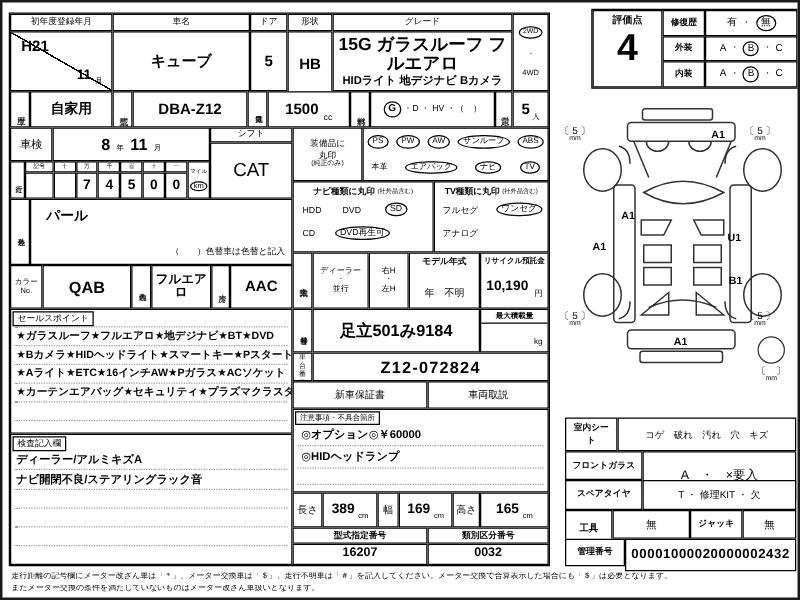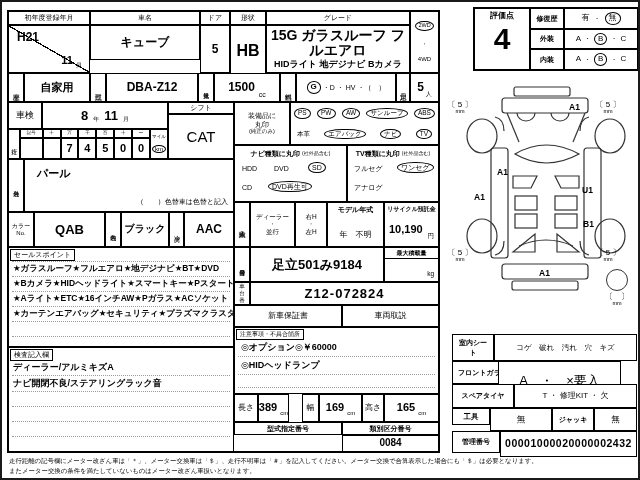--- a/index.html
+++ b/index.html
@@ -34,23 +34,23 @@
     <span style="font-size:6px">・</span>
     <span style="font-size:6px">4WD</span>
   </div>
 
   <div class="c" style="left:6px;top:23px;width:82px;height:48px">
     <div class="diag"></div>
     <span class="b" style="position:absolute;left:8px;top:5px;font-size:12px">H21</span>
     <span class="b" style="position:absolute;right:16px;bottom:5px;font-size:11px">11</span>
     <span style="position:absolute;right:7px;bottom:4px;font-size:6px">月</span>
   </div>
-  <div class="c b" style="left:88px;top:23px;width:110px;height:35px;font-size:12px">キューブ</div>
+  <div class="c b" style="left:88px;top:23px;width:110px;height:48px;font-size:12px">キューブ</div>
   <div class="c b" style="left:198px;top:23px;width:30px;height:48px;font-size:12px">5</div>
-  <div class="c b" style="left:228px;top:23px;width:36px;height:52px;font-size:16px">HB</div>
+  <div class="c b" style="left:228px;top:23px;width:36px;height:52px;font-size:12px">HB</div>
   <div class="c" style="left:264px;top:23px;width:144px;height:48px;flex-direction:column;gap:3px">
     <span class="b" style="font-size:14px">15G ガラスルーフ フルエアロ</span>
     <span class="b" style="font-size:9px">HIDライト 地デジナビ Bカメラ</span>
   </div>
 
   <div class="c v" style="left:6px;top:71px;width:16px;height:29px;font-size:7px">車歴</div>
   <div class="c b" style="left:22px;top:71px;width:66px;height:29px;font-size:11px">自家用</div>
   <div class="c v" style="left:88px;top:71px;width:16px;height:29px;font-size:7px">型式</div>
   <div class="c b" style="left:104px;top:71px;width:92px;height:29px;font-size:12px">DBA-Z12</div>
   <div class="c v" style="left:196px;top:71px;width:16px;height:29px;font-size:6px">排気量</div>
@@ -145,21 +145,21 @@
 
   <div class="c v" style="left:6px;top:157px;width:16px;height:53px;font-size:6px">外装色</div>
   <div class="c" style="left:22px;top:157px;width:210px;height:53px">
     <span class="b" style="position:absolute;left:12px;top:8px;font-size:11px">パール</span>
     <span style="position:absolute;right:5px;bottom:6px;font-size:7px">（　　）色替車は色替と記入</span>
   </div>
 
   <div class="c" style="left:6px;top:210px;width:26px;height:35px;font-size:6px;flex-wrap:wrap;padding:0 2px">カラーNo.</div>
   <div class="c b" style="left:32px;top:210px;width:71px;height:35px;font-size:13px">QAB</div>
   <div class="c v" style="left:103px;top:210px;width:16px;height:35px;font-size:6px">内装色</div>
-  <div class="c b" style="left:119px;top:210px;width:48px;height:35px;font-size:10px">ブラック</div>
+  <div class="c b" style="left:119px;top:210px;width:48px;height:35px;font-size:10px">フルエアロ</div>
   <div class="c v" style="left:167px;top:210px;width:15px;height:35px;font-size:6.5px">冷房</div>
   <div class="c b" style="left:182px;top:210px;width:50px;height:35px;font-size:12px">AAC</div>
 
   <div class="c" style="left:6px;top:245px;width:226px;height:100px"></div>
   <div class="tab" style="left:8px;top:247px;height:12px">セールスポイント</div>
   <div class="dl" style="left:10px;top:259px;width:218px"></div>
   <span class="n b" style="left:11px;top:262px;font-size:8.5px;white-space:nowrap">★ガラスルーフ★フルエアロ★地デジナビ★BT★DVD</span>
   <div class="dl" style="left:10px;top:274px;width:218px"></div>
   <span class="n b" style="left:11px;top:277px;font-size:8.5px;white-space:nowrap">★Bカメラ★HIDヘッドライト★スマートキー★Pスタート</span>
   <div class="dl" style="left:10px;top:289px;width:218px"></div>
@@ -214,37 +214,38 @@
 
   <div class="c" style="left:232px;top:325px;width:205px;height:67px"></div>
   <div class="tab" style="left:234px;top:327px;height:11px;font-size:6px">注意事項・不具合箇所</div>
   <span class="n b" style="left:239px;top:341px;font-size:9px;white-space:nowrap">◎オプション◎￥60000</span>
   <div class="dl" style="left:236px;top:354px;width:197px"></div>
   <span class="n b" style="left:239px;top:359px;font-size:9px;white-space:nowrap">◎HIDヘッドランプ</span>
   <div class="dl" style="left:236px;top:372px;width:197px"></div>
   <div class="dl" style="left:236px;top:385px;width:197px"></div>
 
   <div class="c" style="left:232px;top:392px;width:24px;height:28px;font-size:8px">長さ</div>
-  <div class="c" style="left:256px;top:392px;width:31px;height:28px">
+  <div class="c" style="left:256px;top:392px;width:44px;height:28px">
     <span class="b" style="font-size:11px">389</span>
     <span style="font-size:6px;align-self:flex-end;margin:0 0 5px 3px">cm</span>
   </div>
   <div class="c" style="left:300px;top:392px;width:17px;height:28px;font-size:8px">幅</div>
   <div class="c" style="left:317px;top:392px;width:43px;height:28px">
     <span class="b" style="font-size:11px">169</span>
     <span style="font-size:6px;align-self:flex-end;margin:0 0 5px 3px">cm</span>
   </div>
   <div class="c" style="left:360px;top:392px;width:22px;height:28px;font-size:8px">高さ</div>
   <div class="c" style="left:382px;top:392px;width:55px;height:28px">
     <span class="b" style="font-size:11px">165</span>
     <span style="font-size:6px;align-self:flex-end;margin:0 0 5px 3px">cm</span>
   </div>
   <div class="c b" style="left:232px;top:420px;width:108px;height:13px;font-size:7px">型式指定番号</div>
   <div class="c b" style="left:340px;top:420px;width:97px;height:13px;font-size:7px">類別区分番号</div>
-  <div class="c b" style="left:340px;top:433px;width:97px;height:17px;font-size:10px">0084</div>
+  <div class="c b" style="left:232px;top:433px;width:108px;height:17px;font-size:10px">16207</div>
+  <div class="c b" style="left:340px;top:433px;width:97px;height:17px;font-size:10px">0032</div>
 
   <div class="n" style="left:471px;top:5px;width:166px;height:64px;border:2px solid #000"></div>
   <div class="c" style="left:472px;top:6px;width:56px;height:62px">
     <span class="b" style="position:absolute;top:3px;left:0;right:0;font-size:8px">評価点</span>
     <span class="b" style="position:absolute;top:14px;left:0;right:0;font-size:30px">4</span>
   </div>
   <div class="c b" style="left:528px;top:6px;width:34px;height:21px;font-size:7px">修復歴</div>
   <div class="c" style="left:562px;top:6px;width:74px;height:21px;gap:4px">
     <span style="font-size:8px">有</span>
     <span style="font-size:7px">・</span>
@@ -326,24 +327,24 @@
   </div>
   <div class="n" style="left:604px;top:267px;width:22px;height:22px;border:1.4px solid #333;border-radius:50%"></div>
   <div class="n" style="left:600px;top:291px;width:30px;flex-direction:column">
     <span style="font-size:8px">〔　〕</span>
     <span style="font-size:5.5px">mm</span>
   </div>
 
   <div class="c b" style="left:450px;top:332px;width:42px;height:27px;font-size:7px;flex-wrap:wrap;padding:0 4px;line-height:1.4">室内シート</div>
   <div class="c" style="left:492px;top:332px;width:143px;height:27px;font-size:7.5px">コゲ　破れ　汚れ　穴　キズ</div>
   <div class="c b" style="left:450px;top:359px;width:62px;height:23px;font-size:7px">フロントガラス</div>
-  <div class="c" style="left:496px;top:359px;width:123px;height:40px;font-size:13px">A　・　×要入</div>
+  <div class="c" style="left:512px;top:359px;width:123px;height:40px;font-size:10px">A　・　×要入</div>
   <div class="c b" style="left:450px;top:382px;width:62px;height:24px;font-size:7px">スペアタイヤ</div>
   <div class="c" style="left:512px;top:382px;width:123px;height:24px;font-size:8px">T ・ 修理KIT ・ 欠</div>
-  <div class="c b" style="left:450px;top:406px;width:38px;height:17px;font-size:7.5px">工具</div>
+  <div class="c b" style="left:450px;top:406px;width:38px;height:30px;font-size:7.5px">工具</div>
   <div class="c" style="left:488px;top:406px;width:62px;height:23px;font-size:8.5px">無</div>
   <div class="c b" style="left:550px;top:406px;width:42px;height:23px;font-size:7px">ジャッキ</div>
   <div class="c" style="left:592px;top:406px;width:43px;height:23px;font-size:8.5px">無</div>
   <div class="c b" style="left:450px;top:429px;width:48px;height:22px;font-size:7px">管理番号</div>
   <div class="c b" style="left:498px;top:429px;width:137px;height:26px;font-size:10.5px;letter-spacing:.5px">00001000020000002432</div>
 
   <div class="n" style="left:7px;top:456px;width:628px;justify-content:flex-start;font-size:6.4px;white-space:nowrap;overflow:hidden">走行距離の記号欄にメーター改ざん車は「＊」、メーター交換車は「＄」、走行不明車は「＃」を記入してください。メーター交換で合算表示した場合にも「＄」は必要となります。</div>
   <div class="n" style="left:7px;top:466px;width:628px;justify-content:flex-start;font-size:6.4px;white-space:nowrap;overflow:hidden">またメーター交換の条件を満たしていないものはメーター改ざん車扱いとなります。</div>
 
 </div>

